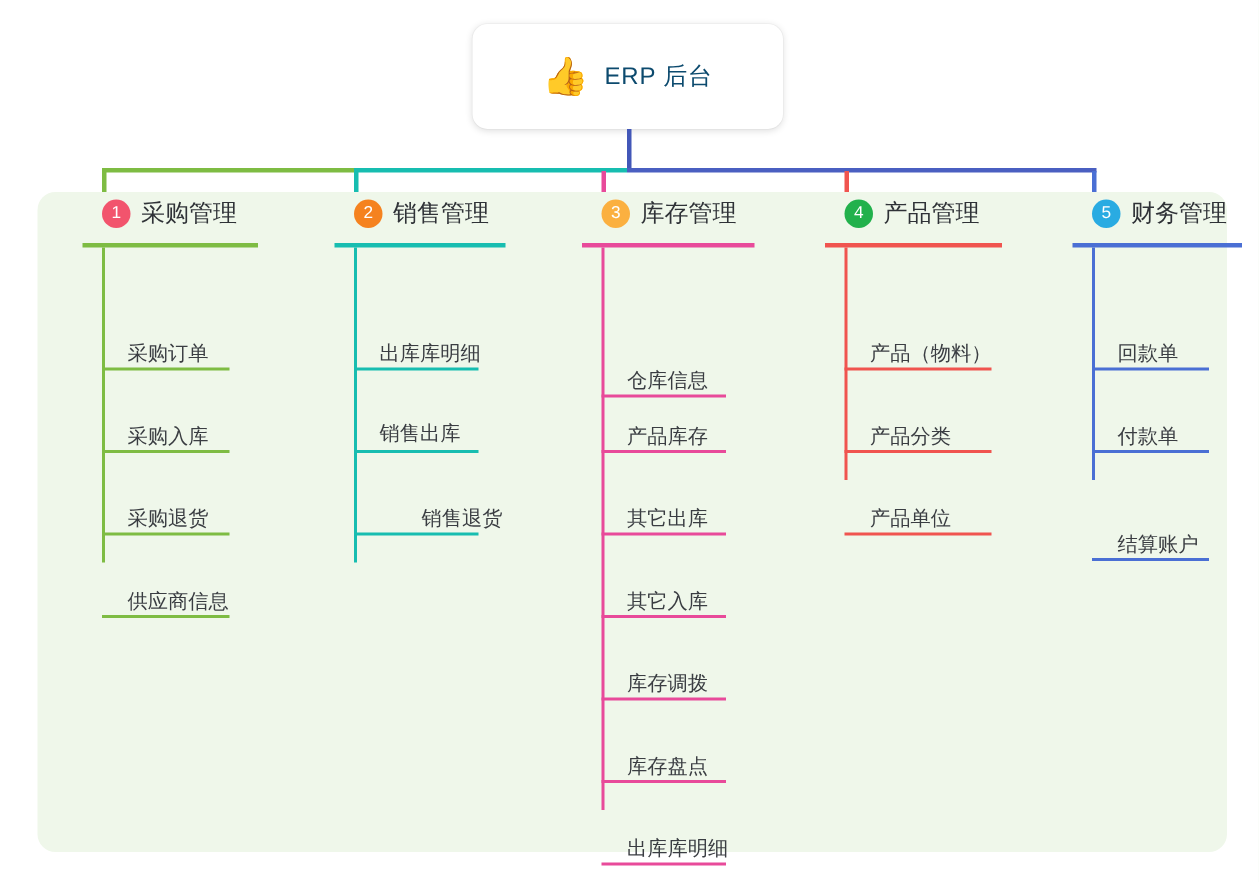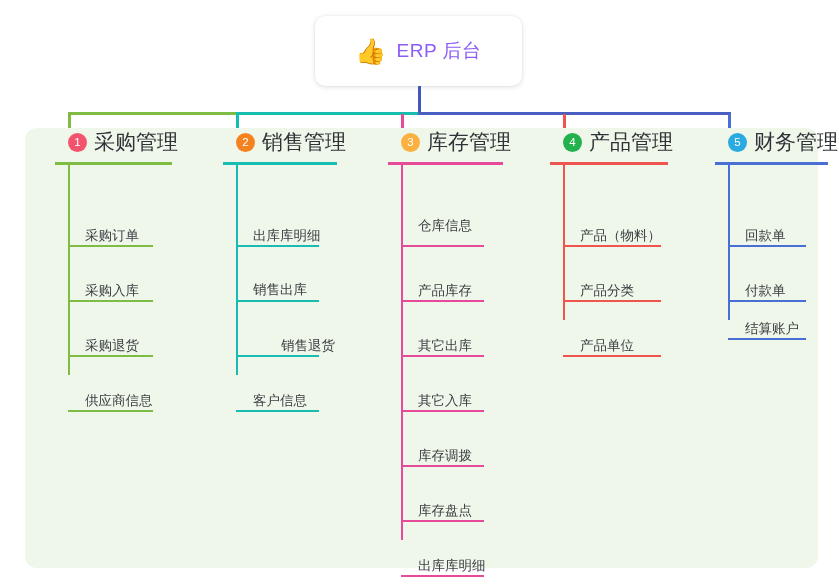--- a/index.html
+++ b/index.html
@@ -17,22 +17,22 @@
     left: 315px; top: 16px;
     width: 207px; height: 70px;
     background: #ffffff;
     border-radius: 10px;
     box-shadow: 0 1px 5px rgba(0,0,0,0.13), 0 0 0 0.5px rgba(0,0,0,0.035);
     display: flex; align-items: center; justify-content: center;
     gap: 10px;
   }
   .root-emoji { font-size: 25px; line-height: 1; }
   .root-title {
-    font-size: 19px;
-    color: #8b5cf6;
+    font-size: 16px;
+    color: #0c4a6e;
     letter-spacing: 0.5px;
     white-space: nowrap;
   }
 
   
   .conn { position: absolute; }
   .v-stem {
     left: 418px; top: 86px;
     width: 3px; height: 28px;
     background: #4257b8;
@@ -57,21 +57,21 @@
     padding-left: 13px;
   }
   .badge {
     width: 19px; height: 19px; border-radius: 50%;
     color: #fff; font-size: 11.5px;
     display: flex; align-items: center; justify-content: center;
     flex: 0 0 auto;
     font-family: "Liberation Sans", sans-serif;
   }
   .col-title {
-    font-size: 21px;
+    font-size: 16px;
     color: #2f3237;
     white-space: nowrap;
   }
   .head-rule {
     height: 3px;
     margin-top: 6px;
   }
   .spine {
     position: absolute;
     left: 13px; top: 37px;
@@ -161,35 +161,31 @@
               <div class="leaf-rule" style="background: rgb(23, 189, 176); width: 83px;"></div>
             </div>
             <div class="leaf" style="top: 99px; width: 83px; font-family: Liberation Mono, monospace;">
               <span class="leaf-text">销售出库</span>
               <div class="leaf-rule" style="background: rgb(23, 189, 176); width: 83px;"></div>
             </div>
             <div class="leaf" style="top: 154px; width: 83px; padding-left: 28px;">
               <span class="leaf-text">销售退货</span>
               <div class="leaf-rule" style="background: rgb(23, 189, 176); width: 83px;"></div>
             </div>
-            <div class="leaf" style="top: 209px; width: 83px;">
-              <span class="leaf-text">客户信息</span>
-              <div class="leaf-rule" style="background: rgb(23, 189, 176); width: 83px;"></div>
-            </div>
           </div>
         </div>
         <div class="col" style="left: 363px; width: 125px;">
           <div class="col-head">
             <span class="badge" style="background: rgb(251, 176, 64);">3</span>
             <span class="col-title">库存管理</span>
           </div>
           <div class="head-rule" style="background: rgb(232, 74, 154); width: 115px;"></div>
           <div class="spine" style="background: rgb(232, 74, 154); height: 375px;"></div>
           <div class="leaves" style="height: 414px;">
-            <div class="leaf" style="top: 44px; width: 83px; align-items: center;">
+            <div class="leaf" style="top: 62px; width: 83px;">
               <span class="leaf-text">仓库信息</span>
               <div class="leaf-rule" style="background: rgb(232, 74, 154); width: 83px;"></div>
             </div>
             <div class="leaf" style="top: 99px; width: 83px; text-align: right;">
               <span class="leaf-text">产品库存</span>
               <div class="leaf-rule" style="background: rgb(232, 74, 154); width: 83px;"></div>
             </div>
             <div class="leaf" style="top: 154px; width: 83px;">
               <span class="leaf-text">其它出库</span>
               <div class="leaf-rule" style="background: rgb(232, 74, 154); width: 83px;"></div>
@@ -243,21 +239,21 @@
           <div class="spine" style="background: rgb(74, 111, 212); height: 155px;"></div>
           <div class="leaves" style="height: 194px;">
             <div class="leaf" style="top: 44px; width: 78px;">
               <span class="leaf-text">回款单</span>
               <div class="leaf-rule" style="background: rgb(74, 111, 212); width: 78px;"></div>
             </div>
             <div class="leaf" style="top: 99px; width: 78px;">
               <span class="leaf-text">付款单</span>
               <div class="leaf-rule" style="background: rgb(74, 111, 212); width: 78px;"></div>
             </div>
-            <div class="leaf" style="top: 137px; width: 78px;">
+            <div class="leaf" style="top: 171px; width: 78px;">
               <span class="leaf-text">结算账户</span>
               <div class="leaf-rule" style="background: rgb(74, 111, 212); width: 78px;"></div>
             </div>
           </div>
         </div>
       </div>
   </div>
 
 </div>
 

